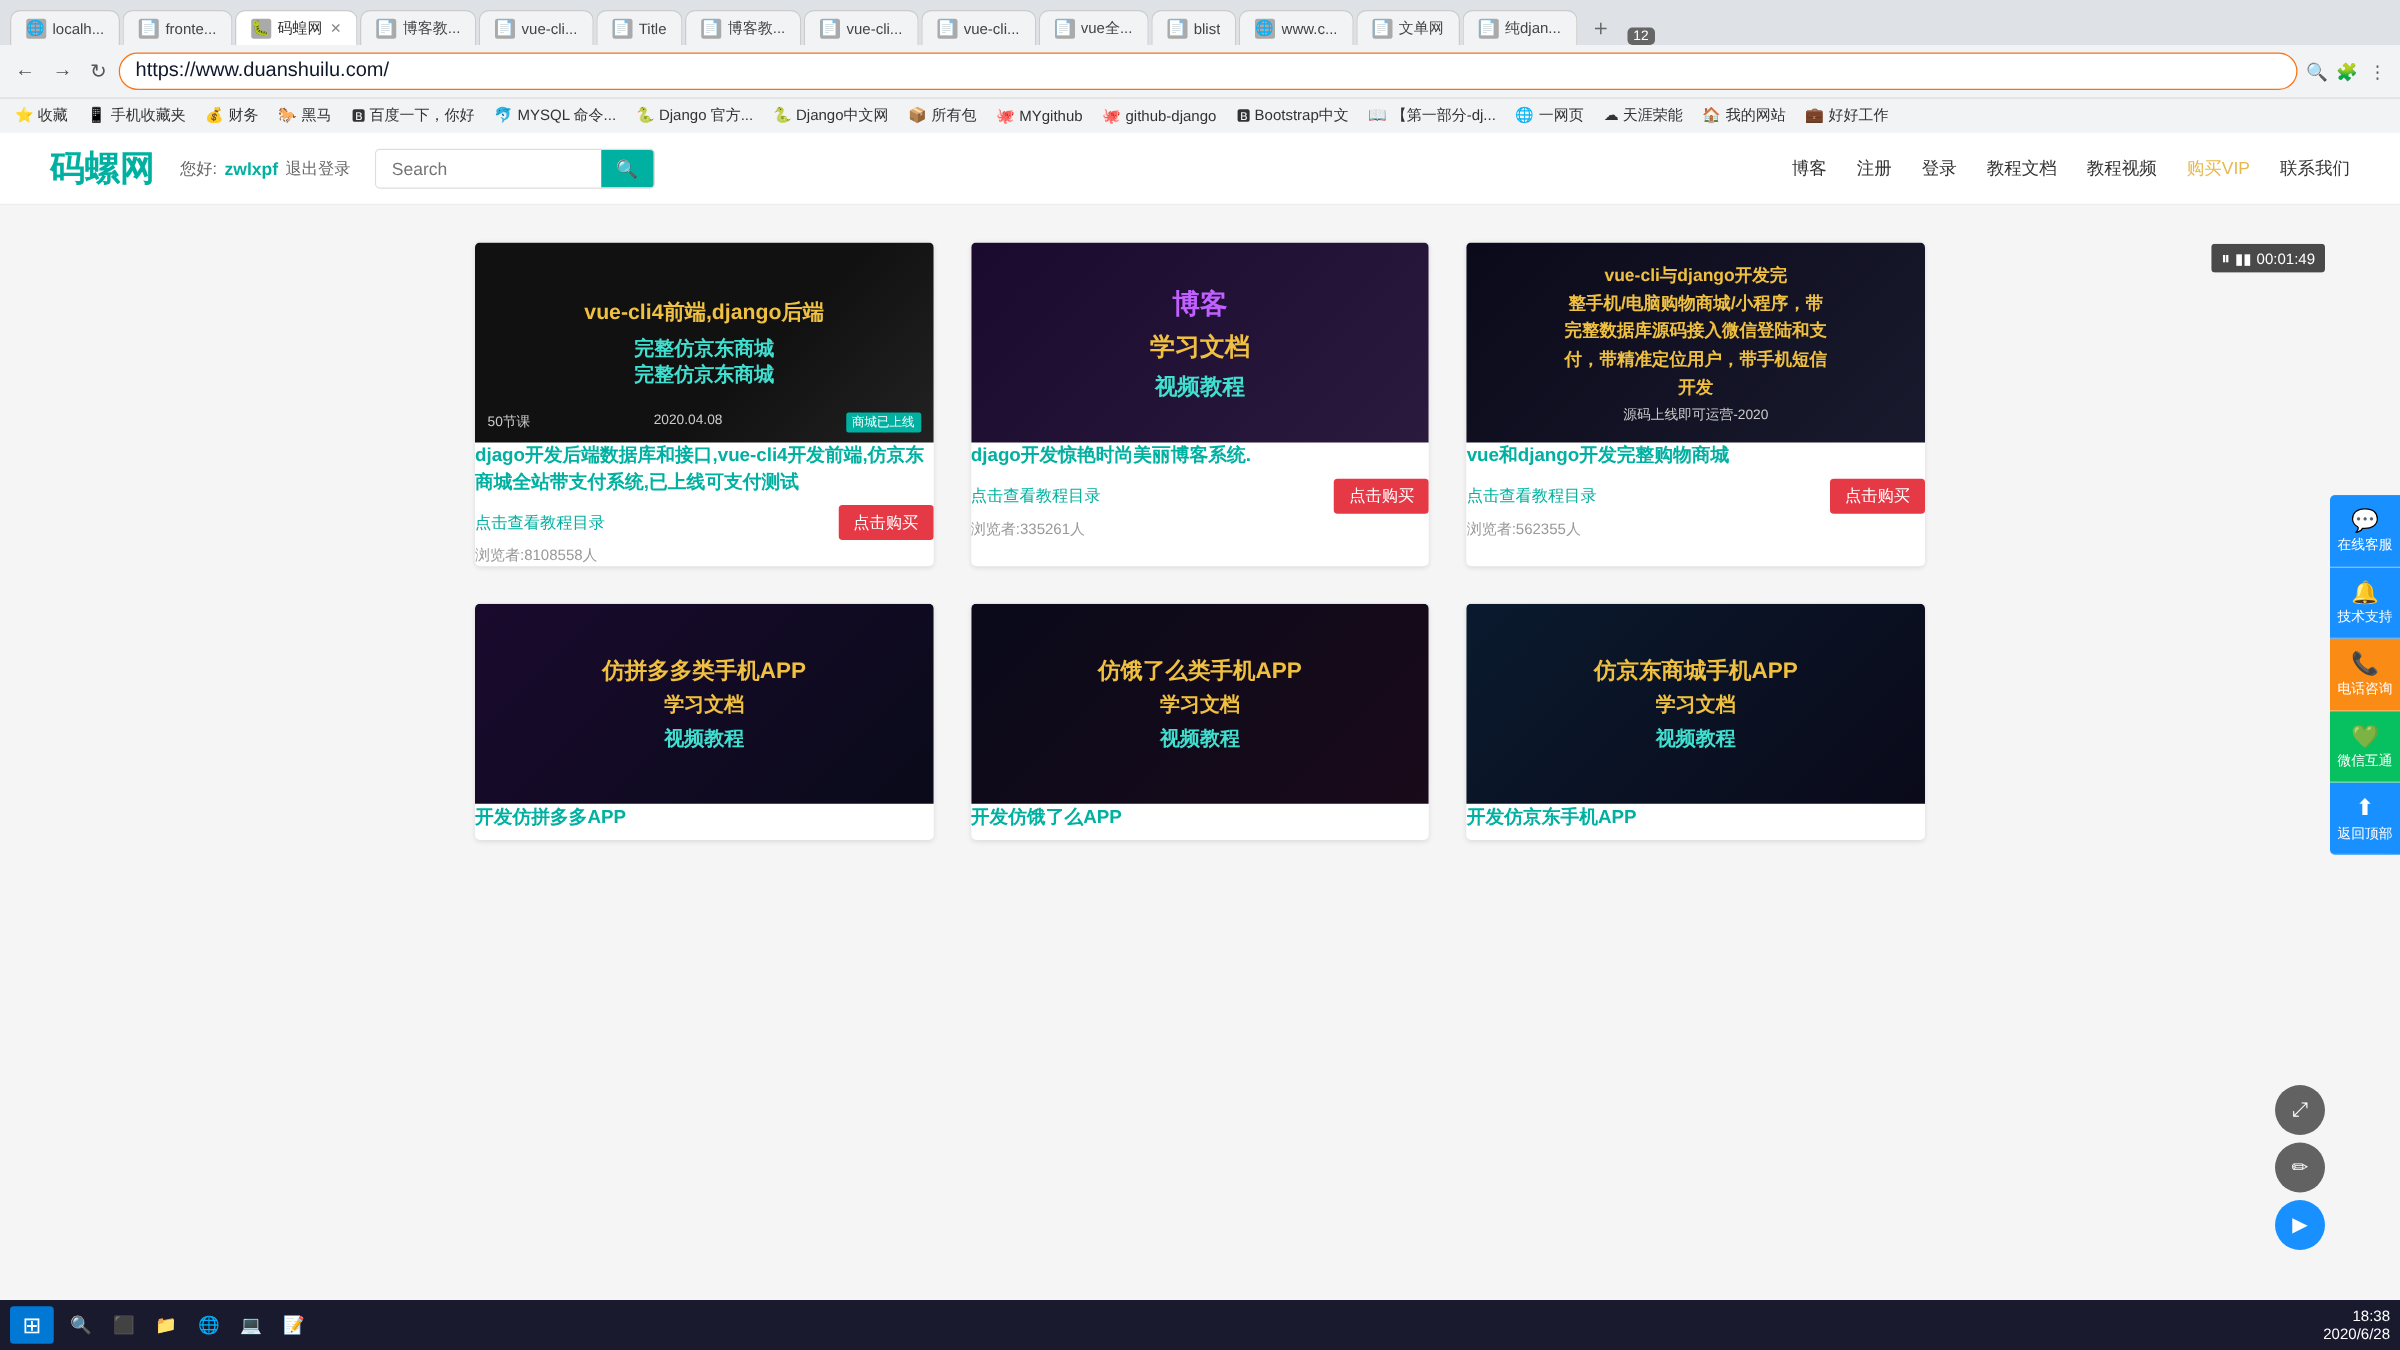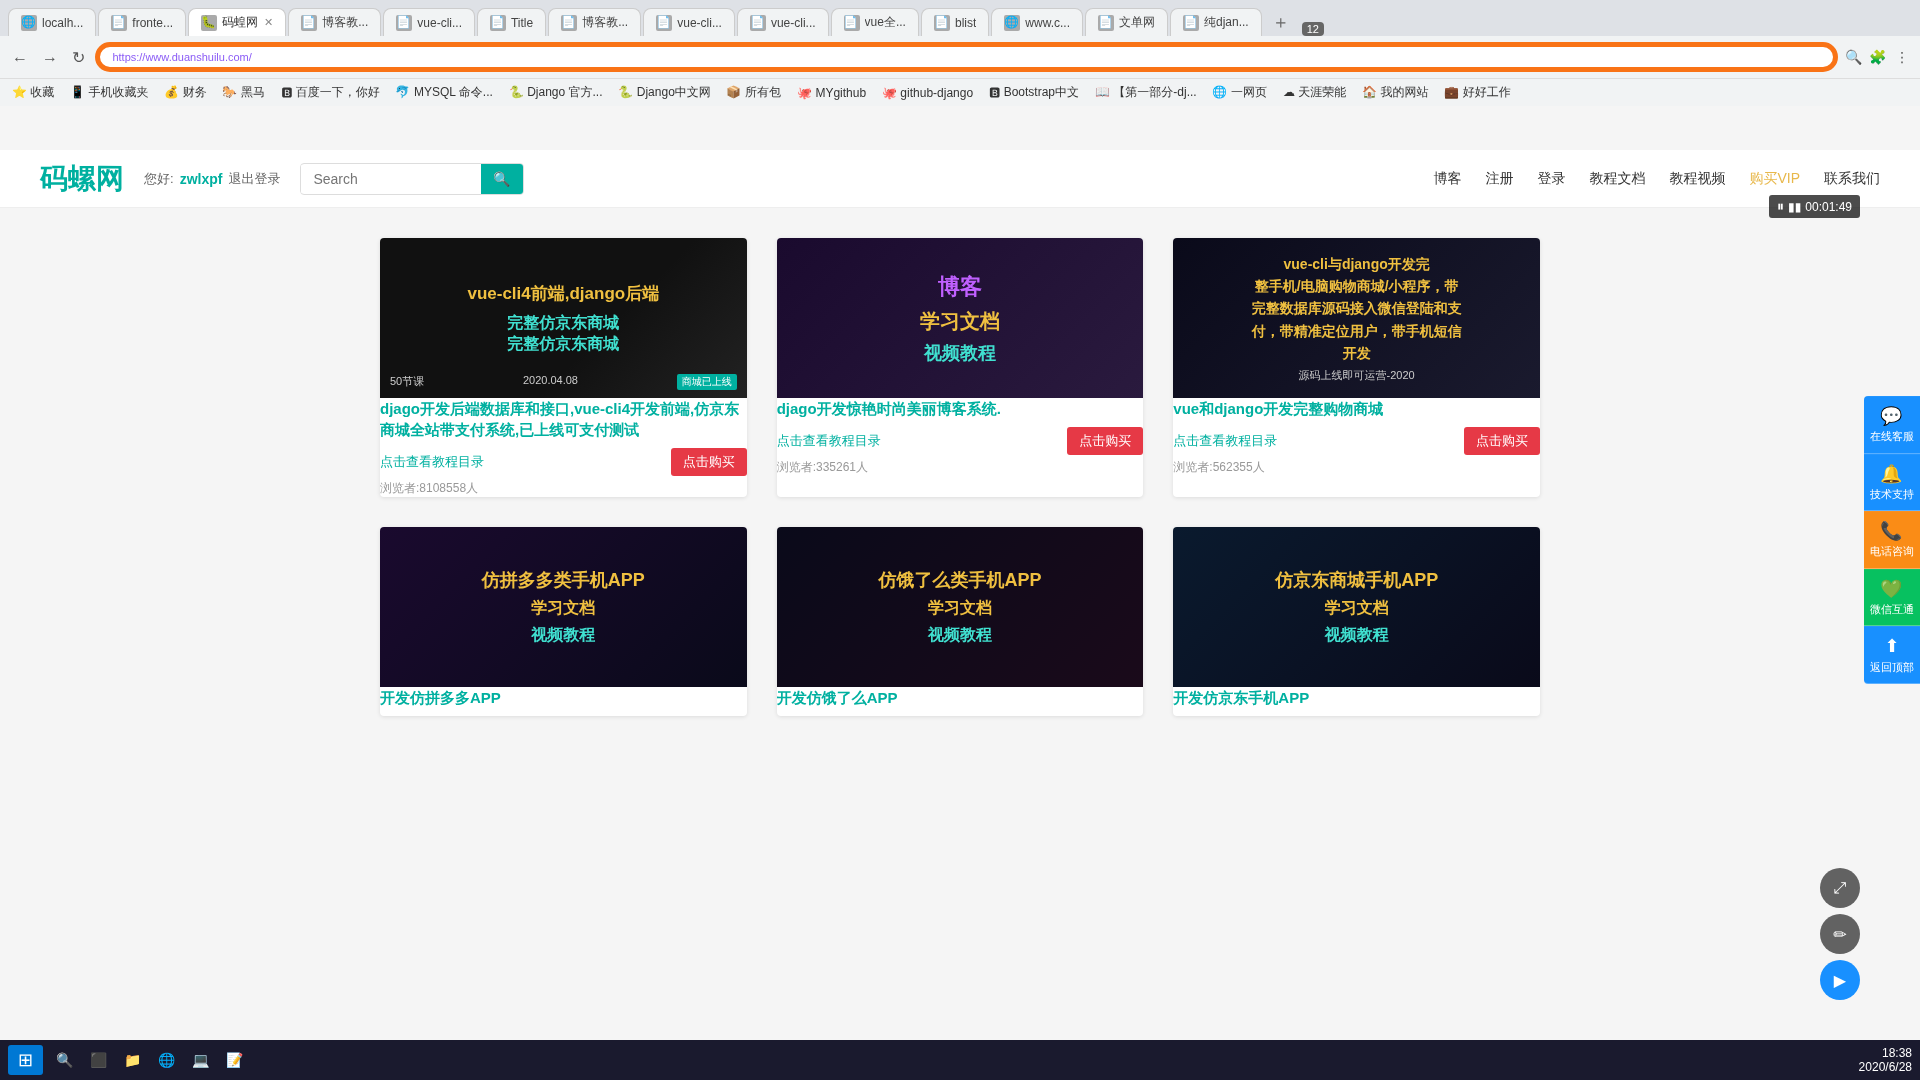--- a/index.html
+++ b/index.html
@@ -12,31 +12,31 @@
     .tab.active { background: #fff; color: #333; }
     .tab .tab-icon { width: 16px; height: 16px; margin-right: 5px; flex-shrink: 0; background: #aaa; border-radius: 2px; }
     .tab .tab-close { margin-left: 6px; font-size: 11px; color: #888; flex-shrink: 0; }
     .tab .tab-label { overflow: hidden; text-overflow: ellipsis; }
     .new-tab-btn { padding: 0 8px; height: 28px; background: none; border: none; font-size: 18px; color: #666; cursor: pointer; display: flex; align-items: center; }
     .tab-counter { background: #666; color: white; border-radius: 4px; padding: 1px 5px; font-size: 11px; margin-left: 4px; }
 
     
     .address-bar-row { background: #f1f3f4; padding: 4px 8px; display: flex; align-items: center; gap: 6px; height: 42px; }
     .nav-btn { background: none; border: none; cursor: pointer; padding: 4px; color: #555; font-size: 16px; border-radius: 4px; }
-    .address-bar { flex: 1; display: flex; align-items: center; background: #fff; border: 5px solid #f97316; border-radius: 20px; padding: 4px 12px; height: 30px; font-size: 11px; color: #8b5cf6; }
+    .address-bar { flex: 1; display: flex; align-items: center; background: #fff; border: 1px solid #f97316; border-radius: 20px; padding: 4px 12px; height: 30px; font-size: 16px; color: #0f172a; }
     .address-bar-url { flex: 1; overflow: hidden; text-overflow: ellipsis; white-space: nowrap; }
     .toolbar-icons { display: flex; align-items: center; gap: 4px; }
     .tool-icon { width: 20px; height: 20px; display: flex; align-items: center; justify-content: center; cursor: pointer; font-size: 14px; color: #555; }
 
     
     .bookmarks-bar { background: #f1f3f4; padding: 2px 8px; display: flex; align-items: center; gap: 8px; height: 28px; border-top: 1px solid #ddd; font-size: 12px; color: #333; overflow: hidden; }
     .bookmark-item { display: flex; align-items: center; gap: 3px; cursor: pointer; padding: 2px 4px; border-radius: 3px; white-space: nowrap; }
 
     
-    .site-header { background: #fff; display: flex; align-items: center; padding: 0 40px; height: 58px; border-bottom: 1px solid #eee; margin-top: 44px; }
+    .site-header { background: #fff; display: flex; align-items: center; padding: 0 40px; height: 58px; border-bottom: 1px solid #eee; }
     .site-logo { color: #00b0a0; font-size: 28px; font-weight: bold; margin-right: 20px; }
     .user-info { font-size: 13px; color: #666; margin-right: 6px; }
     .user-name { color: #00b0a0; font-weight: bold; }
     .logout-btn { font-size: 13px; color: #666; cursor: pointer; margin-right: 20px; }
     .search-bar { display: flex; align-items: center; border: 1px solid #ddd; border-radius: 4px; overflow: hidden; margin-right: auto; }
     .search-input { border: none; outline: none; padding: 6px 12px; width: 180px; font-size: 14px; color: #999; }
     .search-btn { background: #00b0a0; border: none; padding: 7px 12px; cursor: pointer; color: white; font-size: 14px; }
     .nav-menu { display: flex; align-items: center; gap: 24px; font-size: 14px; }
     .nav-item { color: #333; cursor: pointer; white-space: nowrap; }
     .nav-vip { color: #e8b84b; cursor: pointer; }

